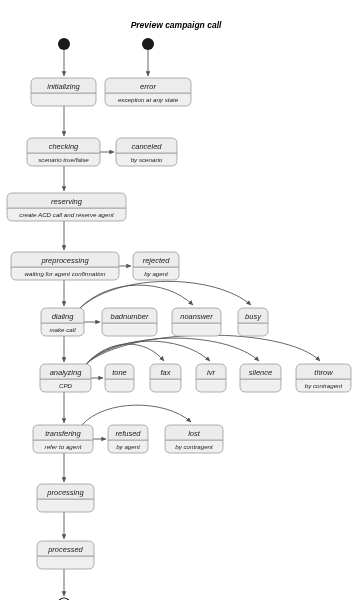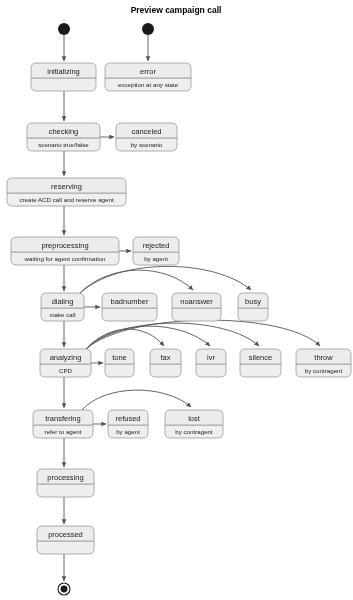--- a/index.html
+++ b/index.html
@@ -10,23 +10,24 @@
   body {
     width: 353px;
     height: 600px;
     position: relative;
     overflow: hidden;
     font-family: "Liberation Sans", sans-serif;
   }
   #diagram-root {
     position: absolute;
     left: 0;
-    top: 1px;
+    top: 16px;
     width: 353px;
     height: 464px;
+    font-style: italic;
   }
   .diagram-title {
     font-size: 8.5px;
     font-weight: bold;
     fill: #000000;
     font-family: "Liberation Sans", sans-serif;
   }
   .state-name {
     font-size: 7.5px;
     fill: #1a1a1a;

